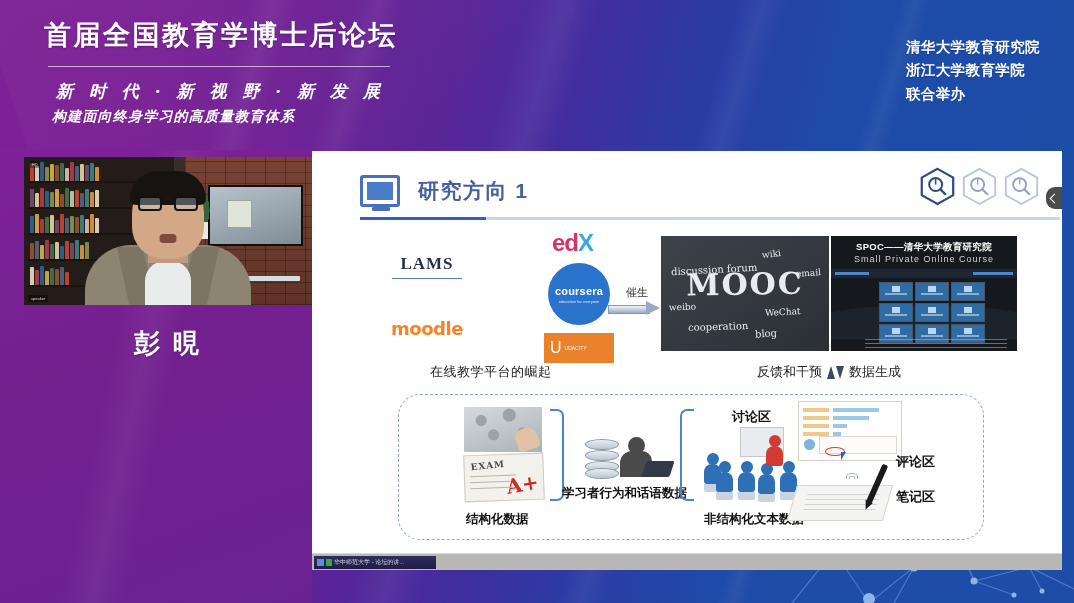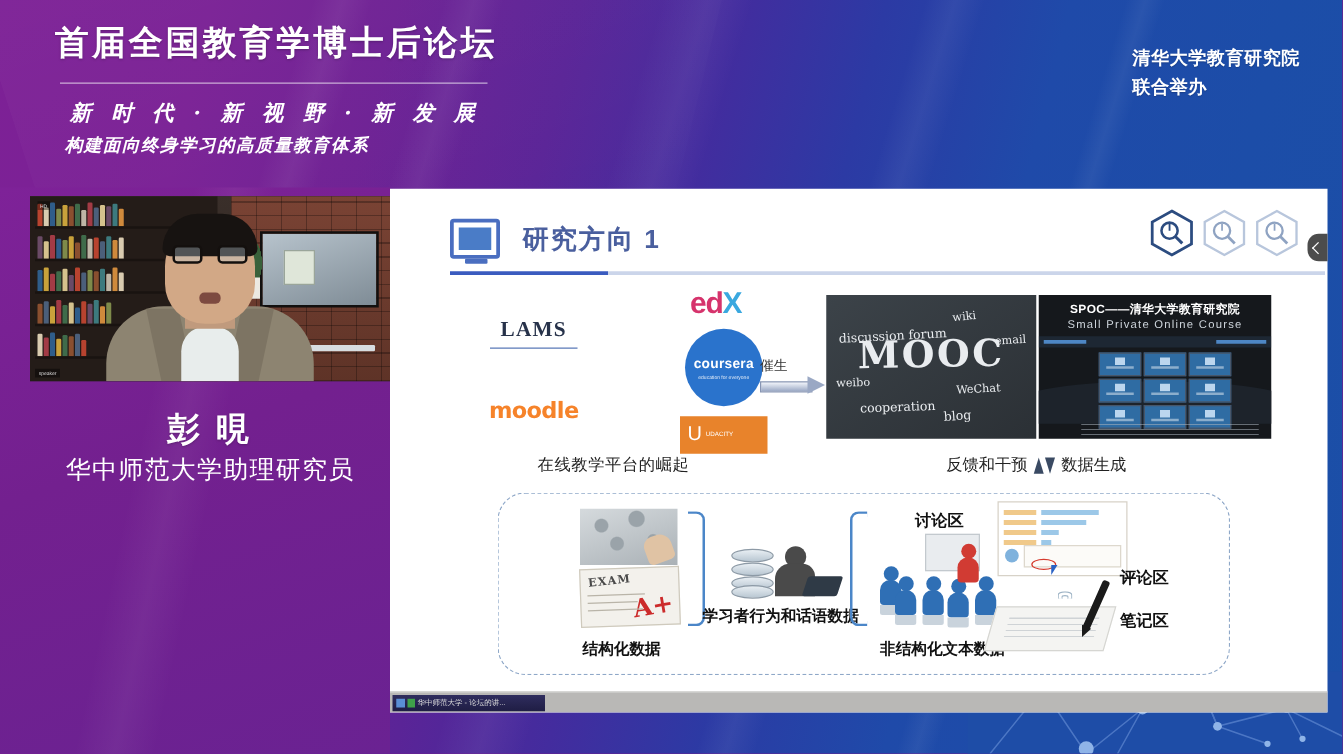--- a/index.html
+++ b/index.html
@@ -174,21 +174,21 @@
   .lg-edx .e{color:#d6336c;} .lg-edx .x{color:#3aa8df;}
   .lg-cour{position:absolute;left:4px;top:34px;width:62px;height:62px;border-radius:50%;
     background:#2a73cc;color:#fff;display:flex;flex-direction:column;align-items:center;justify-content:center;}
   .lg-cour b{font-size:11px;font-weight:700;letter-spacing:.2px;}
   .lg-cour span{font-size:4px;opacity:.85;margin-top:2px;}
   .lg-uda{position:absolute;left:0;top:104px;width:70px;height:30px;background:#e8832b;
     display:flex;align-items:center;gap:3px;padding-left:6px;color:#fff;}
   .lg-uda .u{font-size:16px;font-weight:300;}
   .lg-uda .t{font-size:5px;line-height:1.2;}
 
-  .arrow-cuisheng{position:absolute;left:296px;top:134px;width:58px;}
+  .arrow-cuisheng{position:absolute;left:296px;top:134px;width:58px;text-align:center;}
   .arrow-cuisheng .lbl{font-size:11px;color:#333;margin-bottom:2px;}
   .arrow-cuisheng .ar{position:relative;height:12px;}
   .arrow-cuisheng .ar::before{content:"";position:absolute;left:0;top:3px;width:40px;height:7px;
     background:linear-gradient(180deg,#f1f4fa,#9aa8c4);border:1px solid #8795b3;}
   .arrow-cuisheng .ar::after{content:"";position:absolute;left:38px;top:-1px;
     border-top:7px solid transparent;border-bottom:7px solid transparent;border-left:14px solid #9aa8c4;}
 
   .board{position:absolute;left:349px;top:85px;width:168px;height:115px;
     background:linear-gradient(145deg,#3c4349,#2b3035);overflow:hidden;}
   .board span{position:absolute;color:#e9ecef;font-family:"DejaVu Serif",serif;}
@@ -341,20 +341,21 @@
 
   <div class="hdr-left">
     <div class="hdr-title">首届全国教育学博士后论坛</div>
     <div class="hdr-rule"></div>
     <div class="hdr-sub1">新 时 代 · 新 视 野 · 新 发 展</div>
     <div class="hdr-sub2">构建面向终身学习的高质量教育体系</div>
   </div>
 
   <div class="hdr-right">
     <div>清华大学教育研究院</div>
+    <div>浙江大学教育学院</div>
     <div>联合举办</div>
   </div>
 
   <div class="video">
     <div class="v-wall"></div>
     <div class="v-brick"></div>
     <div class="v-shelf">
       <div class="row" style="top:4px">
         <i class="bk" style="height:18px;background:#b8432f"></i>
           <i class="bk" style="height:15px;background:#d9cbb0"></i>
@@ -443,21 +444,20 @@
           <i></i>
           <i></i>
         </div>
       <div class="v-mouth"></div>
     </div>
     <div class="v-tag2">HD</div>
     <div class="v-tag">speaker</div>
   </div>
 
   <div class="sp-name">彭  晛</div>
-  <div class="sp-role">华中师范大学助理研究员</div>
 
   <div class="slide">
 
     <div class="slide-handle"></div>
 
     <div class="s-head">
       <div class="s-monitor">
           <i></i>
         </div>
       <div class="s-title">研究方向 1</div>

